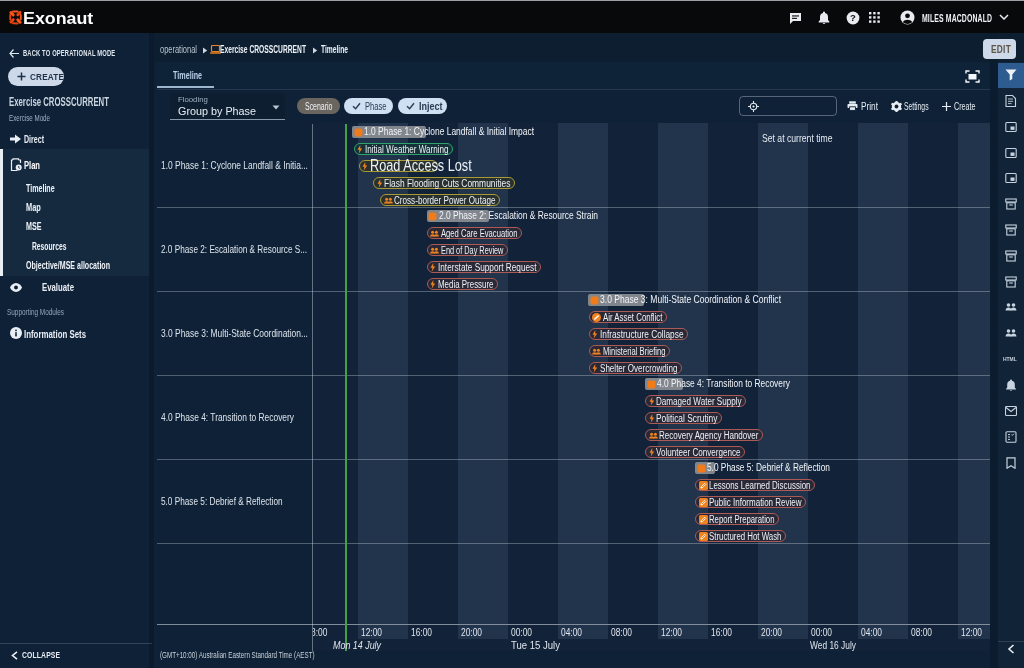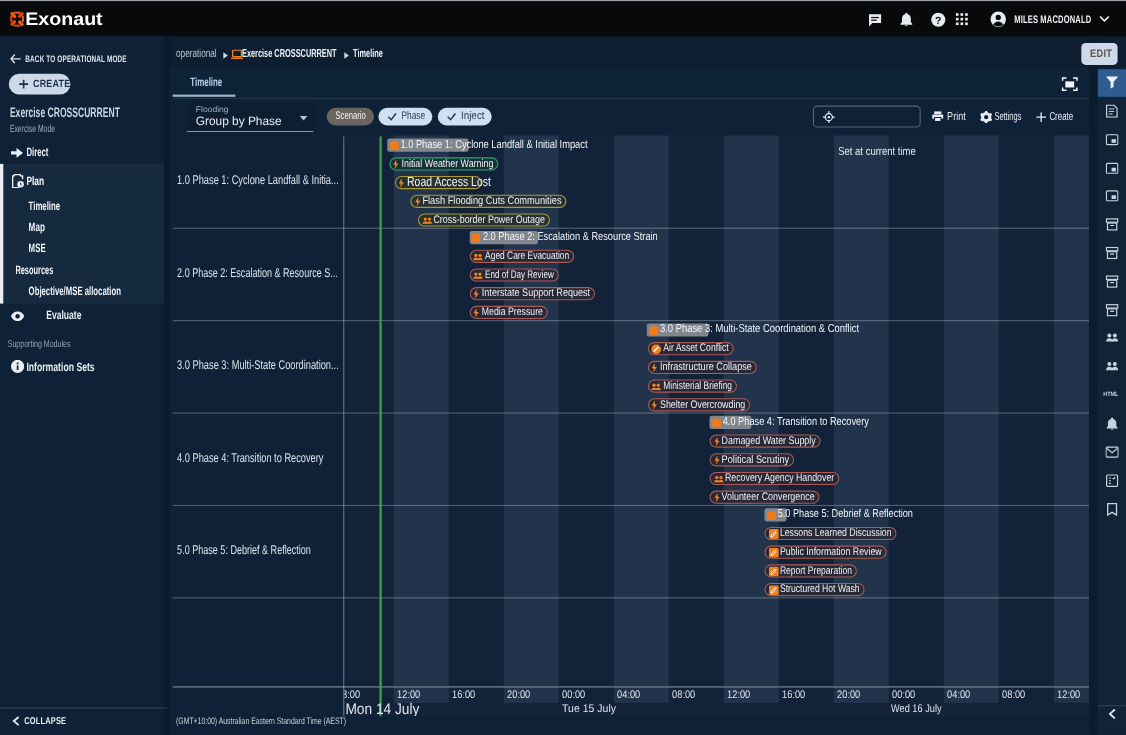--- a/index.html
+++ b/index.html
@@ -46,40 +46,40 @@
 <div style="position:absolute;left:197.5px;top:6.5px;transform:translateY(-50%);font-size:10px;color:#dfe6ee;font-weight:400;white-space:nowrap;line-height:1.1;"><span style="display:inline-block;transform:scaleX(0.840);transform-origin:0 50%;">00:00</span></div>
 <div style="position:absolute;left:247.5px;top:6.5px;transform:translateY(-50%);font-size:10px;color:#dfe6ee;font-weight:400;white-space:nowrap;line-height:1.1;"><span style="display:inline-block;transform:scaleX(0.840);transform-origin:0 50%;">04:00</span></div>
 <div style="position:absolute;left:297.5px;top:6.5px;transform:translateY(-50%);font-size:10px;color:#dfe6ee;font-weight:400;white-space:nowrap;line-height:1.1;"><span style="display:inline-block;transform:scaleX(0.840);transform-origin:0 50%;">08:00</span></div>
 <div style="position:absolute;left:347.5px;top:6.5px;transform:translateY(-50%);font-size:10px;color:#dfe6ee;font-weight:400;white-space:nowrap;line-height:1.1;"><span style="display:inline-block;transform:scaleX(0.840);transform-origin:0 50%;">12:00</span></div>
 <div style="position:absolute;left:397.5px;top:6.5px;transform:translateY(-50%);font-size:10px;color:#dfe6ee;font-weight:400;white-space:nowrap;line-height:1.1;"><span style="display:inline-block;transform:scaleX(0.840);transform-origin:0 50%;">16:00</span></div>
 <div style="position:absolute;left:447.5px;top:6.5px;transform:translateY(-50%);font-size:10px;color:#dfe6ee;font-weight:400;white-space:nowrap;line-height:1.1;"><span style="display:inline-block;transform:scaleX(0.840);transform-origin:0 50%;">20:00</span></div>
 <div style="position:absolute;left:497.5px;top:6.5px;transform:translateY(-50%);font-size:10px;color:#dfe6ee;font-weight:400;white-space:nowrap;line-height:1.1;"><span style="display:inline-block;transform:scaleX(0.840);transform-origin:0 50%;">00:00</span></div>
 <div style="position:absolute;left:547.5px;top:6.5px;transform:translateY(-50%);font-size:10px;color:#dfe6ee;font-weight:400;white-space:nowrap;line-height:1.1;"><span style="display:inline-block;transform:scaleX(0.840);transform-origin:0 50%;">04:00</span></div>
 <div style="position:absolute;left:597.5px;top:6.5px;transform:translateY(-50%);font-size:10px;color:#dfe6ee;font-weight:400;white-space:nowrap;line-height:1.1;"><span style="display:inline-block;transform:scaleX(0.840);transform-origin:0 50%;">08:00</span></div>
 <div style="position:absolute;left:647.5px;top:6.5px;transform:translateY(-50%);font-size:10px;color:#dfe6ee;font-weight:400;white-space:nowrap;line-height:1.1;"><span style="display:inline-block;transform:scaleX(0.840);transform-origin:0 50%;">12:00</span></div>
-<div style="position:absolute;left:1px;top:19.5px;transform:translateY(-50%);font-size:14px;color:#dfe6ee;font-weight:400;white-space:nowrap;line-height:1.1;"><span style="display:inline-block;transform:scaleX(0.891);transform-origin:0 50%;">Mon 14 July</span></div>
+<div style="position:absolute;left:20px;top:19.5px;transform:translateY(-50%);font-size:10px;color:#dfe6ee;font-weight:400;white-space:nowrap;line-height:1.1;font-style:italic;"><span style="display:inline-block;transform:scaleX(0.891);transform-origin:0 50%;">Mon 14 July</span></div>
 <div style="position:absolute;left:197.5px;top:19.5px;transform:translateY(-50%);font-size:10px;color:#dfe6ee;font-weight:400;white-space:nowrap;line-height:1.1;"><span style="display:inline-block;transform:scaleX(0.954);transform-origin:0 50%;">Tue 15 July</span></div>
 <div style="position:absolute;left:496.5px;top:19.5px;transform:translateY(-50%);font-size:10px;color:#dfe6ee;font-weight:400;white-space:nowrap;line-height:1.1;"><span style="display:inline-block;transform:scaleX(0.838);transform-origin:0 50%;">Wed 16 July</span></div>
 </div>
 <div style="position:absolute;left:159.5px;top:656px;transform:translateY(-50%);font-size:8.5px;color:#c9d1da;font-weight:400;white-space:nowrap;line-height:1.1;"><span style="display:inline-block;transform:scaleX(0.736);transform-origin:0 50%;">(GMT+10:00) Australian Eastern Standard Time (AEST)</span></div>
 <div style="position:absolute;left:352px;top:126px;width:74px;height:12px;background:#8b8e94;opacity:0.92;border-radius:2px;"></div>
     <svg style="position:absolute;left:353.5px;top:127.5px;" width="9" height="9" viewBox="0 0 9 9">
       <rect x="0.5" y="0.5" width="8" height="8" rx="2" fill="#ef7b1a"></rect>
     </svg>
     <div style="position:absolute;left:364px;top:132px;transform:translateY(-50%);font-size:10.5px;color:#f2f5f9;font-weight:400;white-space:nowrap;line-height:1.1;"><span style="display:inline-block;transform:scaleX(0.805);transform-origin:0 50%;">1.0 Phase 1: Cyclone Landfall &amp; Initial Impact</span></div>
 <div style="position:absolute;left:353.5px;top:143px;width:99px;height:12px;border:1px solid #2fa36e;border-radius:6px;background:#163239;"></div>
     <svg style="position:absolute;left:357.0px;top:144.5px;" width="6" height="9" viewBox="0 0 6 9">
       <polygon points="3.3,0 0.5,4.8 2.4,4.8 1.8,8.6 5.2,3.6 3.2,3.6" fill="#f08220"></polygon>
     </svg>
     <div style="position:absolute;left:364.5px;top:149px;transform:translateY(-50%);font-size:10px;color:#eef2f7;font-weight:400;white-space:nowrap;line-height:1.1;"><span style="display:inline-block;transform:scaleX(0.808);transform-origin:0 50%;">Initial Weather Warning</span></div>
 <div style="position:absolute;left:358.5px;top:160px;width:79px;height:12px;border:1px solid #a89a35;border-radius:6px;background:#283130;"></div>
     <svg style="position:absolute;left:362.0px;top:161.5px;" width="6" height="9" viewBox="0 0 6 9">
       <polygon points="3.3,0 0.5,4.8 2.4,4.8 1.8,8.6 5.2,3.6 3.2,3.6" fill="#f08220"></polygon>
     </svg>
-    <div style="position:absolute;left:369.5px;top:166px;transform:translateY(-50%);font-size:12px;color:#eef2f7;font-weight:400;white-space:nowrap;line-height:1.1;"><span style="display:inline-block;transform:scaleX(0.794);transform-origin:0 50%;">Road Access Lost</span></div>
+    <div style="position:absolute;left:369.5px;top:166px;transform:translateY(-50%);font-size:16px;color:#eef2f7;font-weight:400;white-space:nowrap;line-height:1.1;"><span style="display:inline-block;transform:scaleX(0.794);transform-origin:0 50%;">Road Access Lost</span></div>
 <div style="position:absolute;left:373px;top:177px;width:142px;height:12px;border:1px solid #a89a35;border-radius:6px;background:#283130;"></div>
     <svg style="position:absolute;left:376.5px;top:178.5px;" width="6" height="9" viewBox="0 0 6 9">
       <polygon points="3.3,0 0.5,4.8 2.4,4.8 1.8,8.6 5.2,3.6 3.2,3.6" fill="#f08220"></polygon>
     </svg>
     <div style="position:absolute;left:384.0px;top:183px;transform:translateY(-50%);font-size:10px;color:#eef2f7;font-weight:400;white-space:nowrap;line-height:1.1;"><span style="display:inline-block;transform:scaleX(0.843);transform-origin:0 50%;">Flash Flooding Cuts Communities</span></div>
 <div style="position:absolute;left:380px;top:194px;width:120px;height:12px;border:1px solid #a89a35;border-radius:6px;background:#283130;"></div>
     <svg style="position:absolute;left:383.5px;top:196.5px;" width="9" height="7" viewBox="0 0 9 7">
       <circle cx="2.6" cy="2.2" r="1.5" fill="#f08220"></circle>
       <circle cx="6.4" cy="2.2" r="1.5" fill="#f08220"></circle>
       <path d="M0 6.5 q0.2-2.3 2.6-2.3 q2.4 0 2.6 2.3 Z" fill="#f08220"></path>
@@ -276,21 +276,21 @@
 <div style="position:absolute;left:0px;top:149px;width:3px;height:127px;background:#e9eef5;"></div>
 <svg style="position:absolute;left:10px;top:158px;" width="12" height="13" viewBox="0 0 12 13">
       <path d="M3 2 H1.5 V12.5 h6 M3 2 V0.8 h5.5 V2 M8.5 2 h2 V5" stroke="#e9eef5" stroke-width="1.2" fill="none"></path>
       <circle cx="8.7" cy="9.5" r="3" fill="#e9eef5"></circle>
       <path d="M8.7 8 v1.7 l1.2 0.7" stroke="#15293f" stroke-width="0.9" fill="none"></path>
     </svg>
 <div style="position:absolute;left:24px;top:164.5px;transform:translateY(-50%);font-size:11px;color:#ffffff;font-weight:700;white-space:nowrap;line-height:1.1;"><span style="display:inline-block;transform:scaleX(0.688);transform-origin:0 50%;">Plan</span></div>
 <div style="position:absolute;left:26px;top:187.5px;transform:translateY(-50%);font-size:11px;color:#f0f4f9;font-weight:700;white-space:nowrap;line-height:1.1;"><span style="display:inline-block;transform:scaleX(0.645);transform-origin:0 50%;">Timeline</span></div>
 <div style="position:absolute;left:26px;top:206.9px;transform:translateY(-50%);font-size:11px;color:#f0f4f9;font-weight:700;white-space:nowrap;line-height:1.1;"><span style="display:inline-block;transform:scaleX(0.673);transform-origin:0 50%;">Map</span></div>
 <div style="position:absolute;left:26px;top:226.3px;transform:translateY(-50%);font-size:11px;color:#f0f4f9;font-weight:700;white-space:nowrap;line-height:1.1;text-align:right;"><span style="display:inline-block;transform:scaleX(0.649);transform-origin:0 50%;">MSE</span></div>
-<div style="position:absolute;left:14px;top:245.7px;transform:translateY(-50%);font-size:11px;color:#f0f4f9;font-weight:700;white-space:nowrap;line-height:1.1;"><span style="display:inline-block;transform:scaleX(0.612);transform-origin:0 50%;">Resources</span></div>
+<div style="position:absolute;left:32px;top:245.7px;transform:translateY(-50%);font-size:11px;color:#f0f4f9;font-weight:700;white-space:nowrap;line-height:1.1;"><span style="display:inline-block;transform:scaleX(0.612);transform-origin:0 50%;">Resources</span></div>
 <div style="position:absolute;left:26px;top:265.1px;transform:translateY(-50%);font-size:11px;color:#f0f4f9;font-weight:700;white-space:nowrap;line-height:1.1;"><span style="display:inline-block;transform:scaleX(0.642);transform-origin:0 50%;">Objective/MSE allocation</span></div>
 <svg style="position:absolute;left:10px;top:283px;" width="12" height="9" viewBox="0 0 12 9">
       <path d="M6 0 C3 0 1 2.2 0 4.5 C1 6.8 3 9 6 9 C9 9 11 6.8 12 4.5 C11 2.2 9 0 6 0 Z" fill="#e9eef5"></path>
       <circle cx="6" cy="4.5" r="2" fill="#0e2136"></circle>
     </svg>
 <div style="position:absolute;left:24px;top:287px;transform:translateY(-50%);font-size:11px;color:#e9eef5;font-weight:700;white-space:nowrap;line-height:1.1;padding-left:18px;"><span style="display:inline-block;transform:scaleX(0.707);transform-origin:0 50%;">Evaluate</span></div>
 <div style="position:absolute;left:7px;top:313px;transform:translateY(-50%);font-size:9px;color:#93a5ba;font-weight:400;white-space:nowrap;line-height:1.1;"><span style="display:inline-block;transform:scaleX(0.713);transform-origin:0 50%;">Supporting Modules</span></div>
 <svg style="position:absolute;left:10px;top:327px;" width="12" height="12" viewBox="0 0 12 12">
       <circle cx="6" cy="6" r="6" fill="#e9eef5"></circle>
       <rect x="5.2" y="2.6" width="1.6" height="1.6" fill="#12273d"></rect>
@@ -337,21 +337,21 @@
 <div style="position:absolute;left:304.5px;top:106px;transform:translateY(-50%);font-size:10px;color:#f2f4f6;font-weight:400;white-space:nowrap;line-height:1.1;"><span style="display:inline-block;transform:scaleX(0.696);transform-origin:0 50%;">Scenario</span></div>
 <div style="position:absolute;left:344px;top:98px;width:49px;height:16px;background:#cfe0f3;border-radius:8px;"></div>
 <svg style="position:absolute;left:352px;top:102px;" width="9" height="8" viewBox="0 0 9 8">
       <path d="M1 4.2 L3.6 6.8 L8 1.2" stroke="#2a3b52" stroke-width="1.4" fill="none"></path>
     </svg>
 <div style="position:absolute;left:364.5px;top:106px;transform:translateY(-50%);font-size:10px;color:#2a3b52;font-weight:500;white-space:nowrap;line-height:1.1;"><span style="display:inline-block;transform:scaleX(0.758);transform-origin:0 50%;">Phase</span></div>
 <div style="position:absolute;left:398px;top:98px;width:49px;height:16px;background:#cfe0f3;border-radius:8px;"></div>
 <svg style="position:absolute;left:406px;top:102px;" width="9" height="8" viewBox="0 0 9 8">
       <path d="M1 4.2 L3.6 6.8 L8 1.2" stroke="#2a3b52" stroke-width="1.4" fill="none"></path>
     </svg>
-<div style="position:absolute;left:418.5px;top:106px;transform:translateY(-50%);font-size:10px;color:#2a3b52;font-weight:400;white-space:nowrap;line-height:1.1;text-align:center;"><span style="display:inline-block;transform:scaleX(0.901);transform-origin:0 50%;">Inject</span></div>
+<div style="position:absolute;left:418.5px;top:106px;transform:translateY(-50%);font-size:10px;color:#2a3b52;font-weight:700;white-space:nowrap;line-height:1.1;text-align:center;"><span style="display:inline-block;transform:scaleX(0.901);transform-origin:0 50%;">Inject</span></div>
 <div style="position:absolute;left:739px;top:96px;width:98px;height:20px;border:1px solid rgba(220,230,240,0.35);border-radius:4px;"></div>
 <svg style="position:absolute;left:747.5px;top:100.5px;" width="11" height="11" viewBox="0 0 11 11">
       <circle cx="5.5" cy="5.5" r="3.2" fill="none" stroke="#e6ecf4" stroke-width="1.1"></circle>
       <circle cx="5.5" cy="5.5" r="1.1" fill="#e6ecf4"></circle>
       <path d="M5.5 0 V2 M5.5 9 V11 M0 5.5 H2 M9 5.5 H11" stroke="#e6ecf4" stroke-width="1.1"></path>
     </svg>
 <div style="position:absolute;left:762px;top:106.5px;transform:translateY(-50%);font-size:10.5px;color:#e6ecf4;font-weight:400;white-space:nowrap;line-height:1.1;margin-top:32px;"><span style="display:inline-block;transform:scaleX(0.822);transform-origin:0 50%;">Set at current time</span></div>
 <svg style="position:absolute;left:847px;top:101px;" width="11" height="10" viewBox="0 0 11 10">
       <rect x="2.2" y="0.3" width="6.6" height="2.4" fill="#e6ecf4"></rect>
       <rect x="0.5" y="3" width="10" height="4" rx="0.8" fill="#e6ecf4"></rect>

